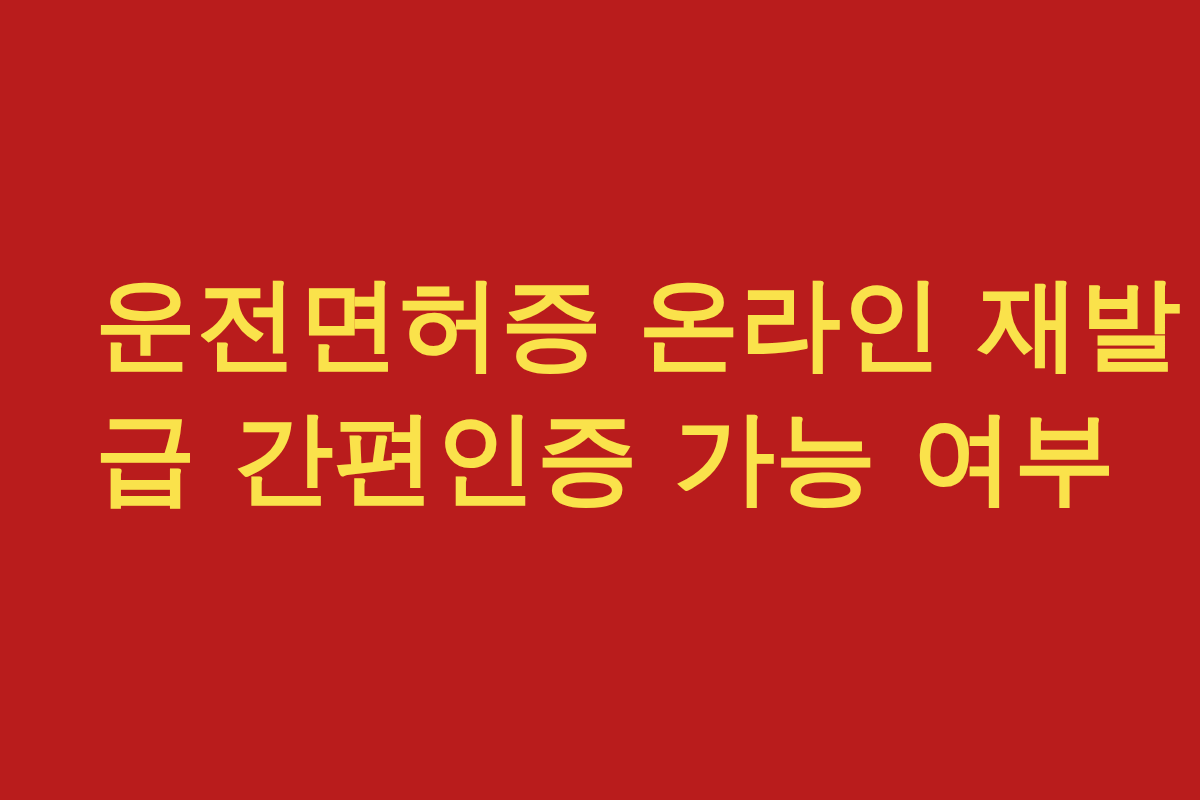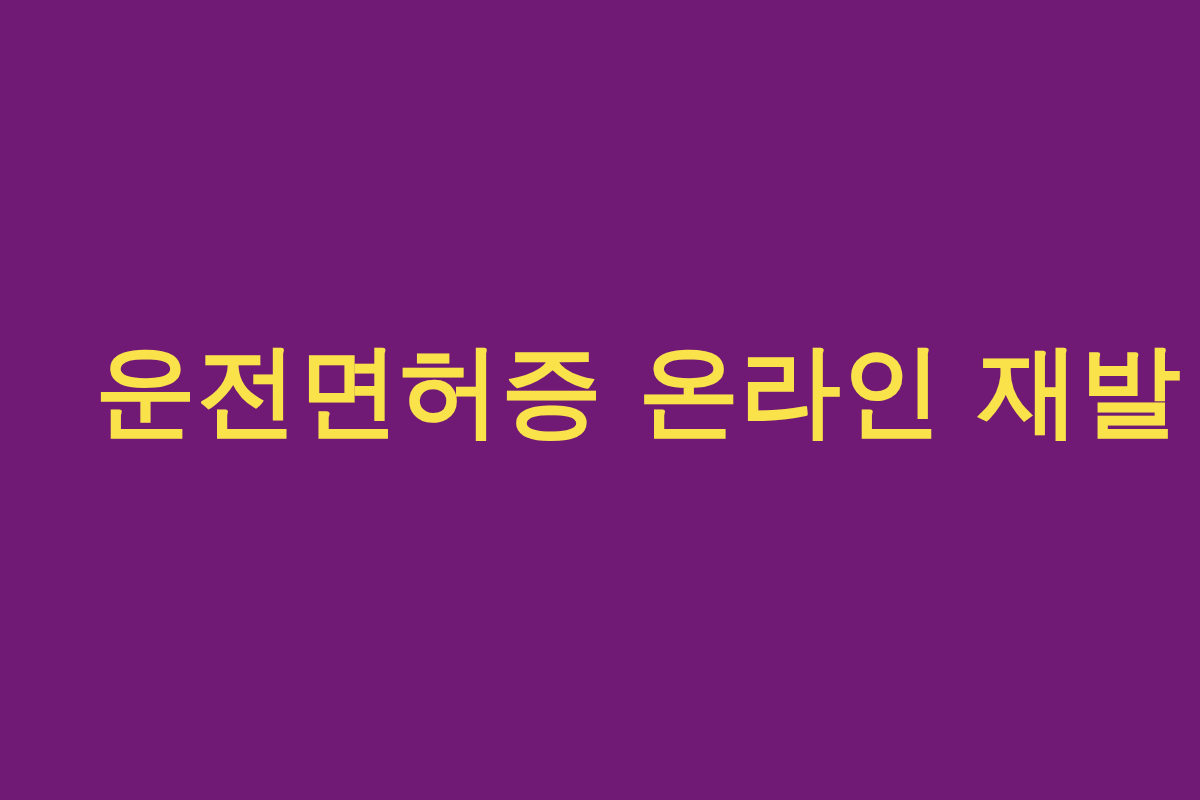--- a/index.html
+++ b/index.html
@@ -46,19 +46,20 @@
 
   
   #headline .line {
     display: block;
     white-space: nowrap;
   }
 </style>
 </head>
 <body>
 
-<div id="banner" style="background: #701a75;">
+<div id="banner" style="background: #b91c1c;">
 
   <h1 id="headline" style="color: rgb(250, 226, 75);">
     <span class="line">운전면허증 온라인 재발</span>
+    <span class="line">급 간편인증 가능 여부</span>
   </h1>
 
 </div>
 
 </body></html>

